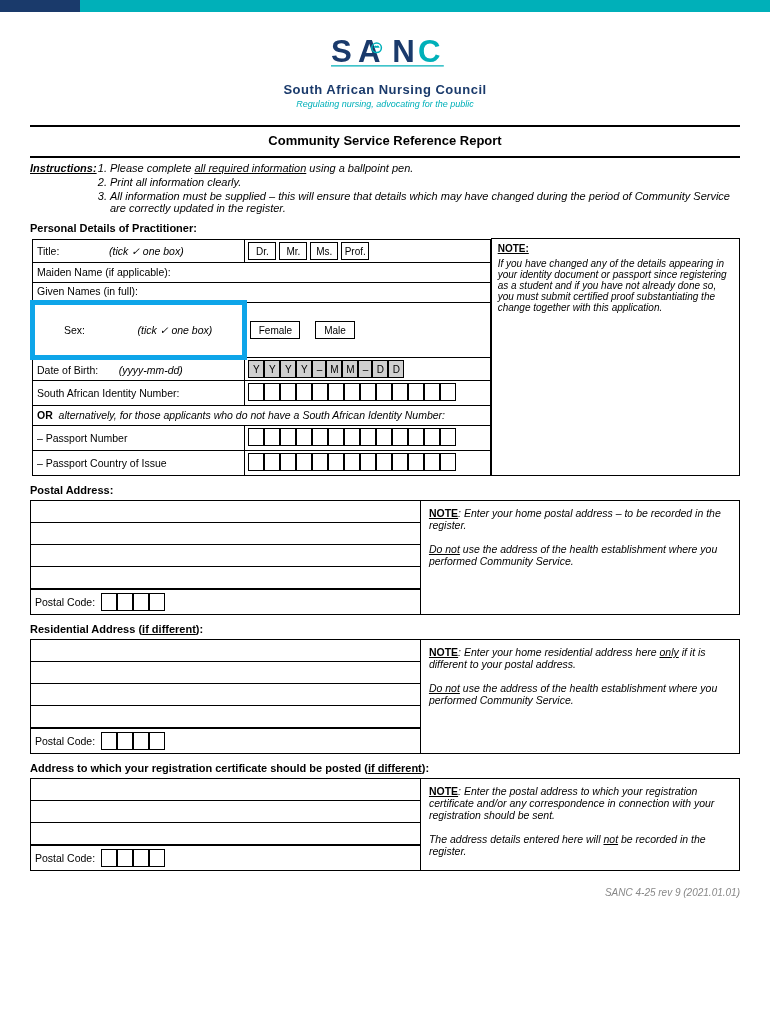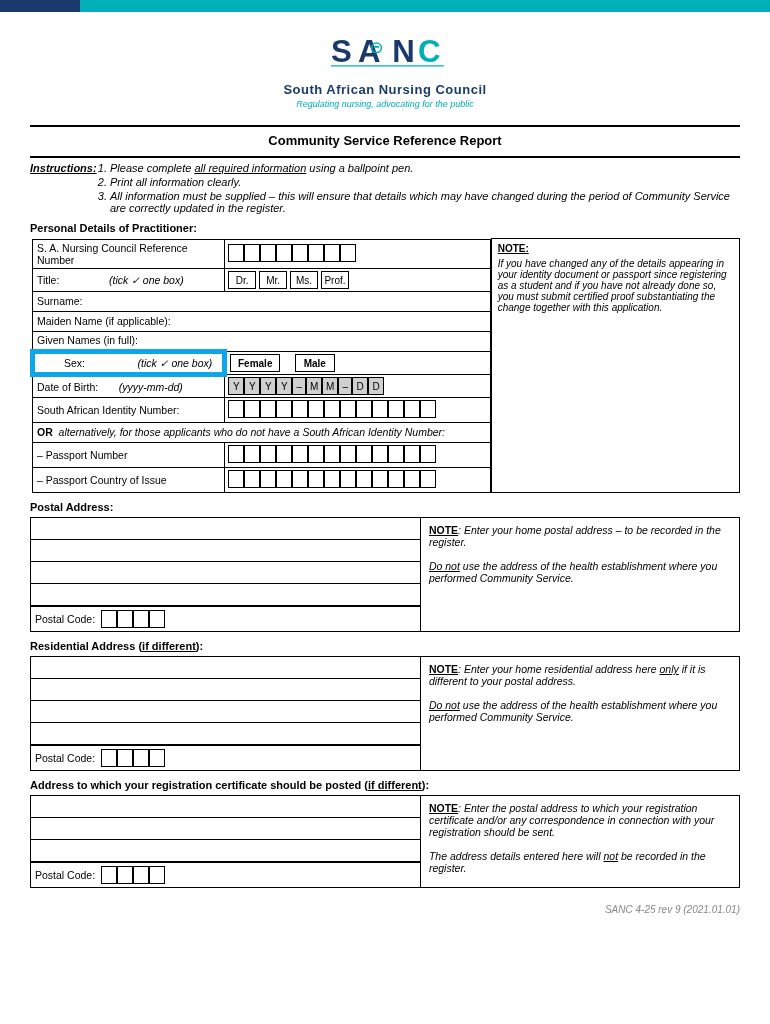--- a/index.html
+++ b/index.html
@@ -232,60 +232,49 @@
     <span>Personal Details of Practitioner</span>:
   </div>
 
   <table class="outer-table">
     <tbody>
         <tr>
       <td style="width:65%; vertical-align:top; border:none; padding:0;">
         <table class="inner-form">
 
           <tbody>
-                <tr>
-            <td style="width:42%; border:1px solid #000;">
-              <span>S. A. Nursing Council Reference Number</span>
-            </td>
-            <td style="border:1px solid #000; padding:2px 3px;">
-              <span class="char-box"></span><span class="char-box"></span><span class="char-box"></span><span class="char-box"></span><span class="char-box"></span><span class="char-box"></span><span class="char-box"></span><span class="char-box"></span>
-            </td>
-          </tr>
 
           <tr>
             <td style="border:1px solid #000;">
               <span>Title:</span>&nbsp;&nbsp;&nbsp;&nbsp;&nbsp;&nbsp;&nbsp;&nbsp;&nbsp;&nbsp;&nbsp;&nbsp;&nbsp;&nbsp;&nbsp;&nbsp;
               <em>(tick ✓ one box)</em>
             </td>
             <td style="border:1px solid #000; padding:2px 3px;">
               <span class="tick-box">Dr.</span>
               <span class="tick-box">Mr.</span>
               <span class="tick-box">Ms.</span>
               <span class="tick-box">Prof.</span>
             </td>
           </tr>
 
-          <tr>
-            <td colspan="2" style="border:1px solid #000;">Surname:</td>
-          </tr>
 
           <tr>
             <td colspan="2" style="border:1px solid #000;">Maiden Name (if applicable):</td>
           </tr>
 
           <tr>
             <td colspan="2" style="border:1px solid #000;">Given Names (in full):</td>
           </tr>
 
           <tr>
             <td style="border:5px solid #0ea5e9;padding-left:29px;">
               <span>Sex:</span>&nbsp;&nbsp;&nbsp;&nbsp;&nbsp;&nbsp;&nbsp;&nbsp;&nbsp;&nbsp;&nbsp;&nbsp;&nbsp;&nbsp;&nbsp;&nbsp;&nbsp;
               <em>(tick ✓ one box)</em>
             </td>
-            <td style="border:1px solid #000; padding:2px 3px;font-weight:bold;">
+            <td style="border:1px solid #000; padding:18px 3px;">
               <span class="tick-box" style="width:50px;">Female</span>
               &nbsp;&nbsp;&nbsp;
               <span class="tick-box" style="width:40px;">Male</span>
             </td>
           </tr>
 
           <tr>
             <td style="border:1px solid #000;">
               <span>Date of Birth:</span>&nbsp;&nbsp;&nbsp;&nbsp;&nbsp;&nbsp;
               <em>(yyyy-mm-dd)</em>

